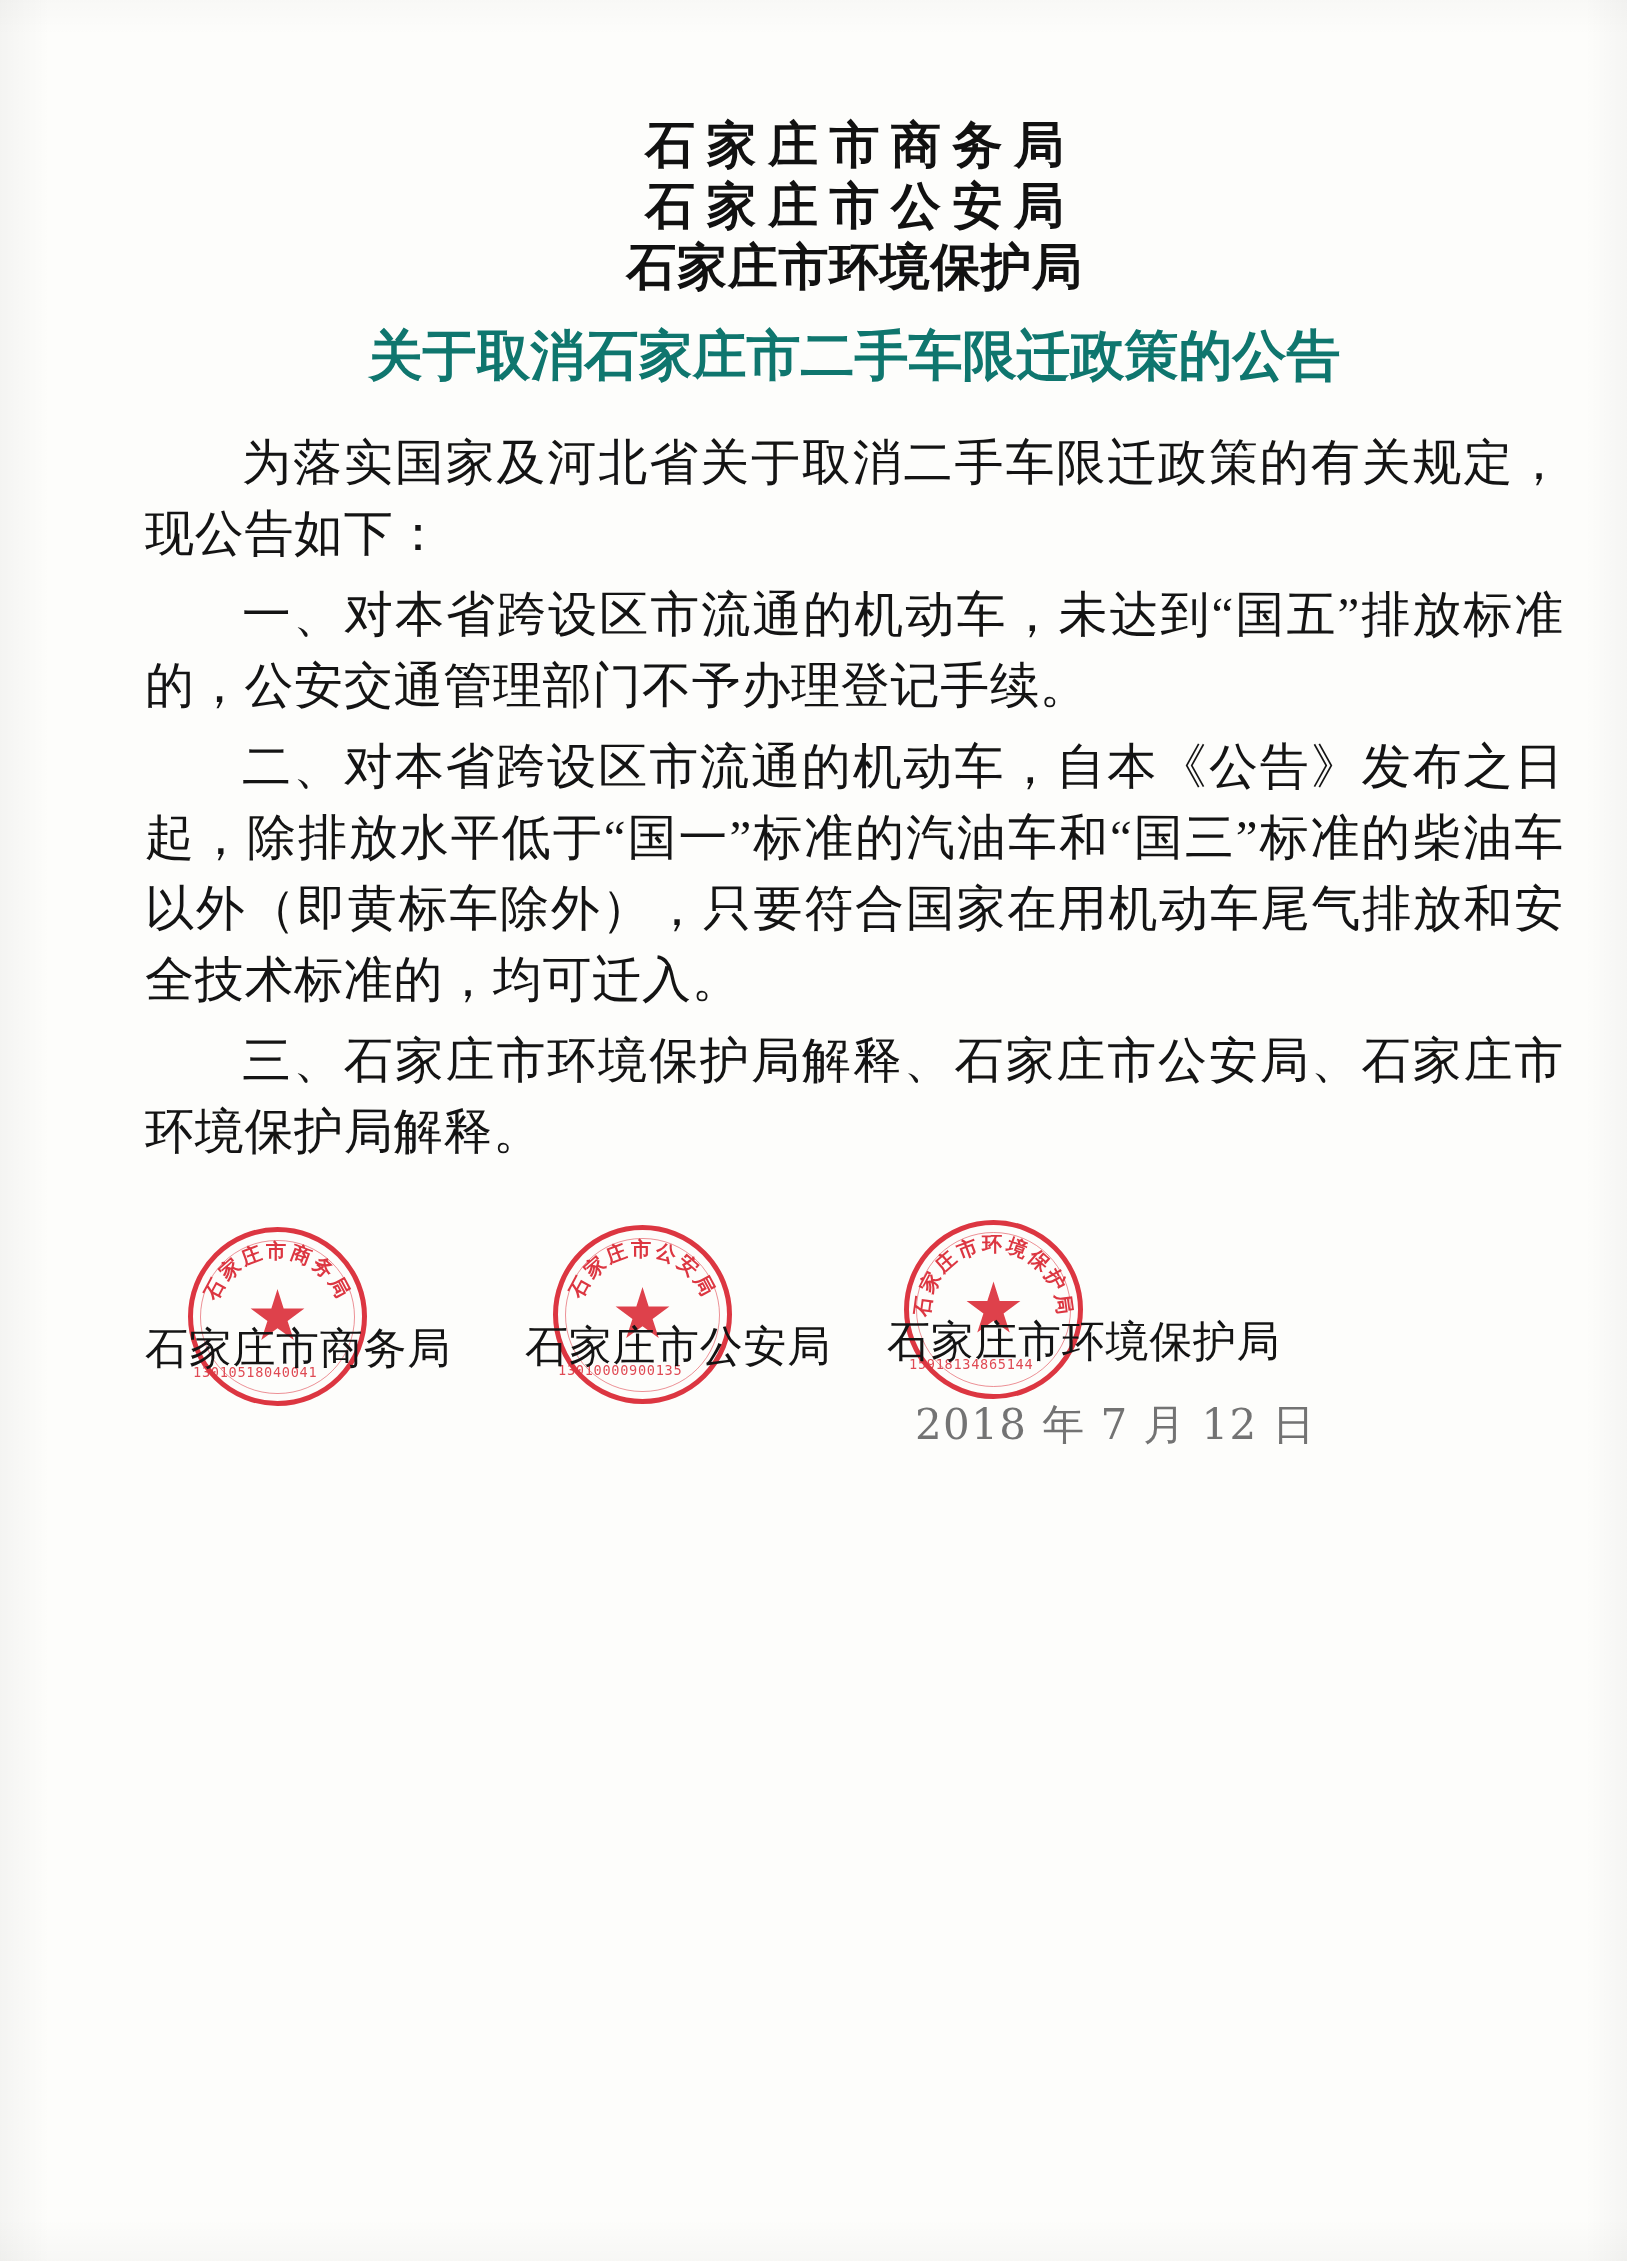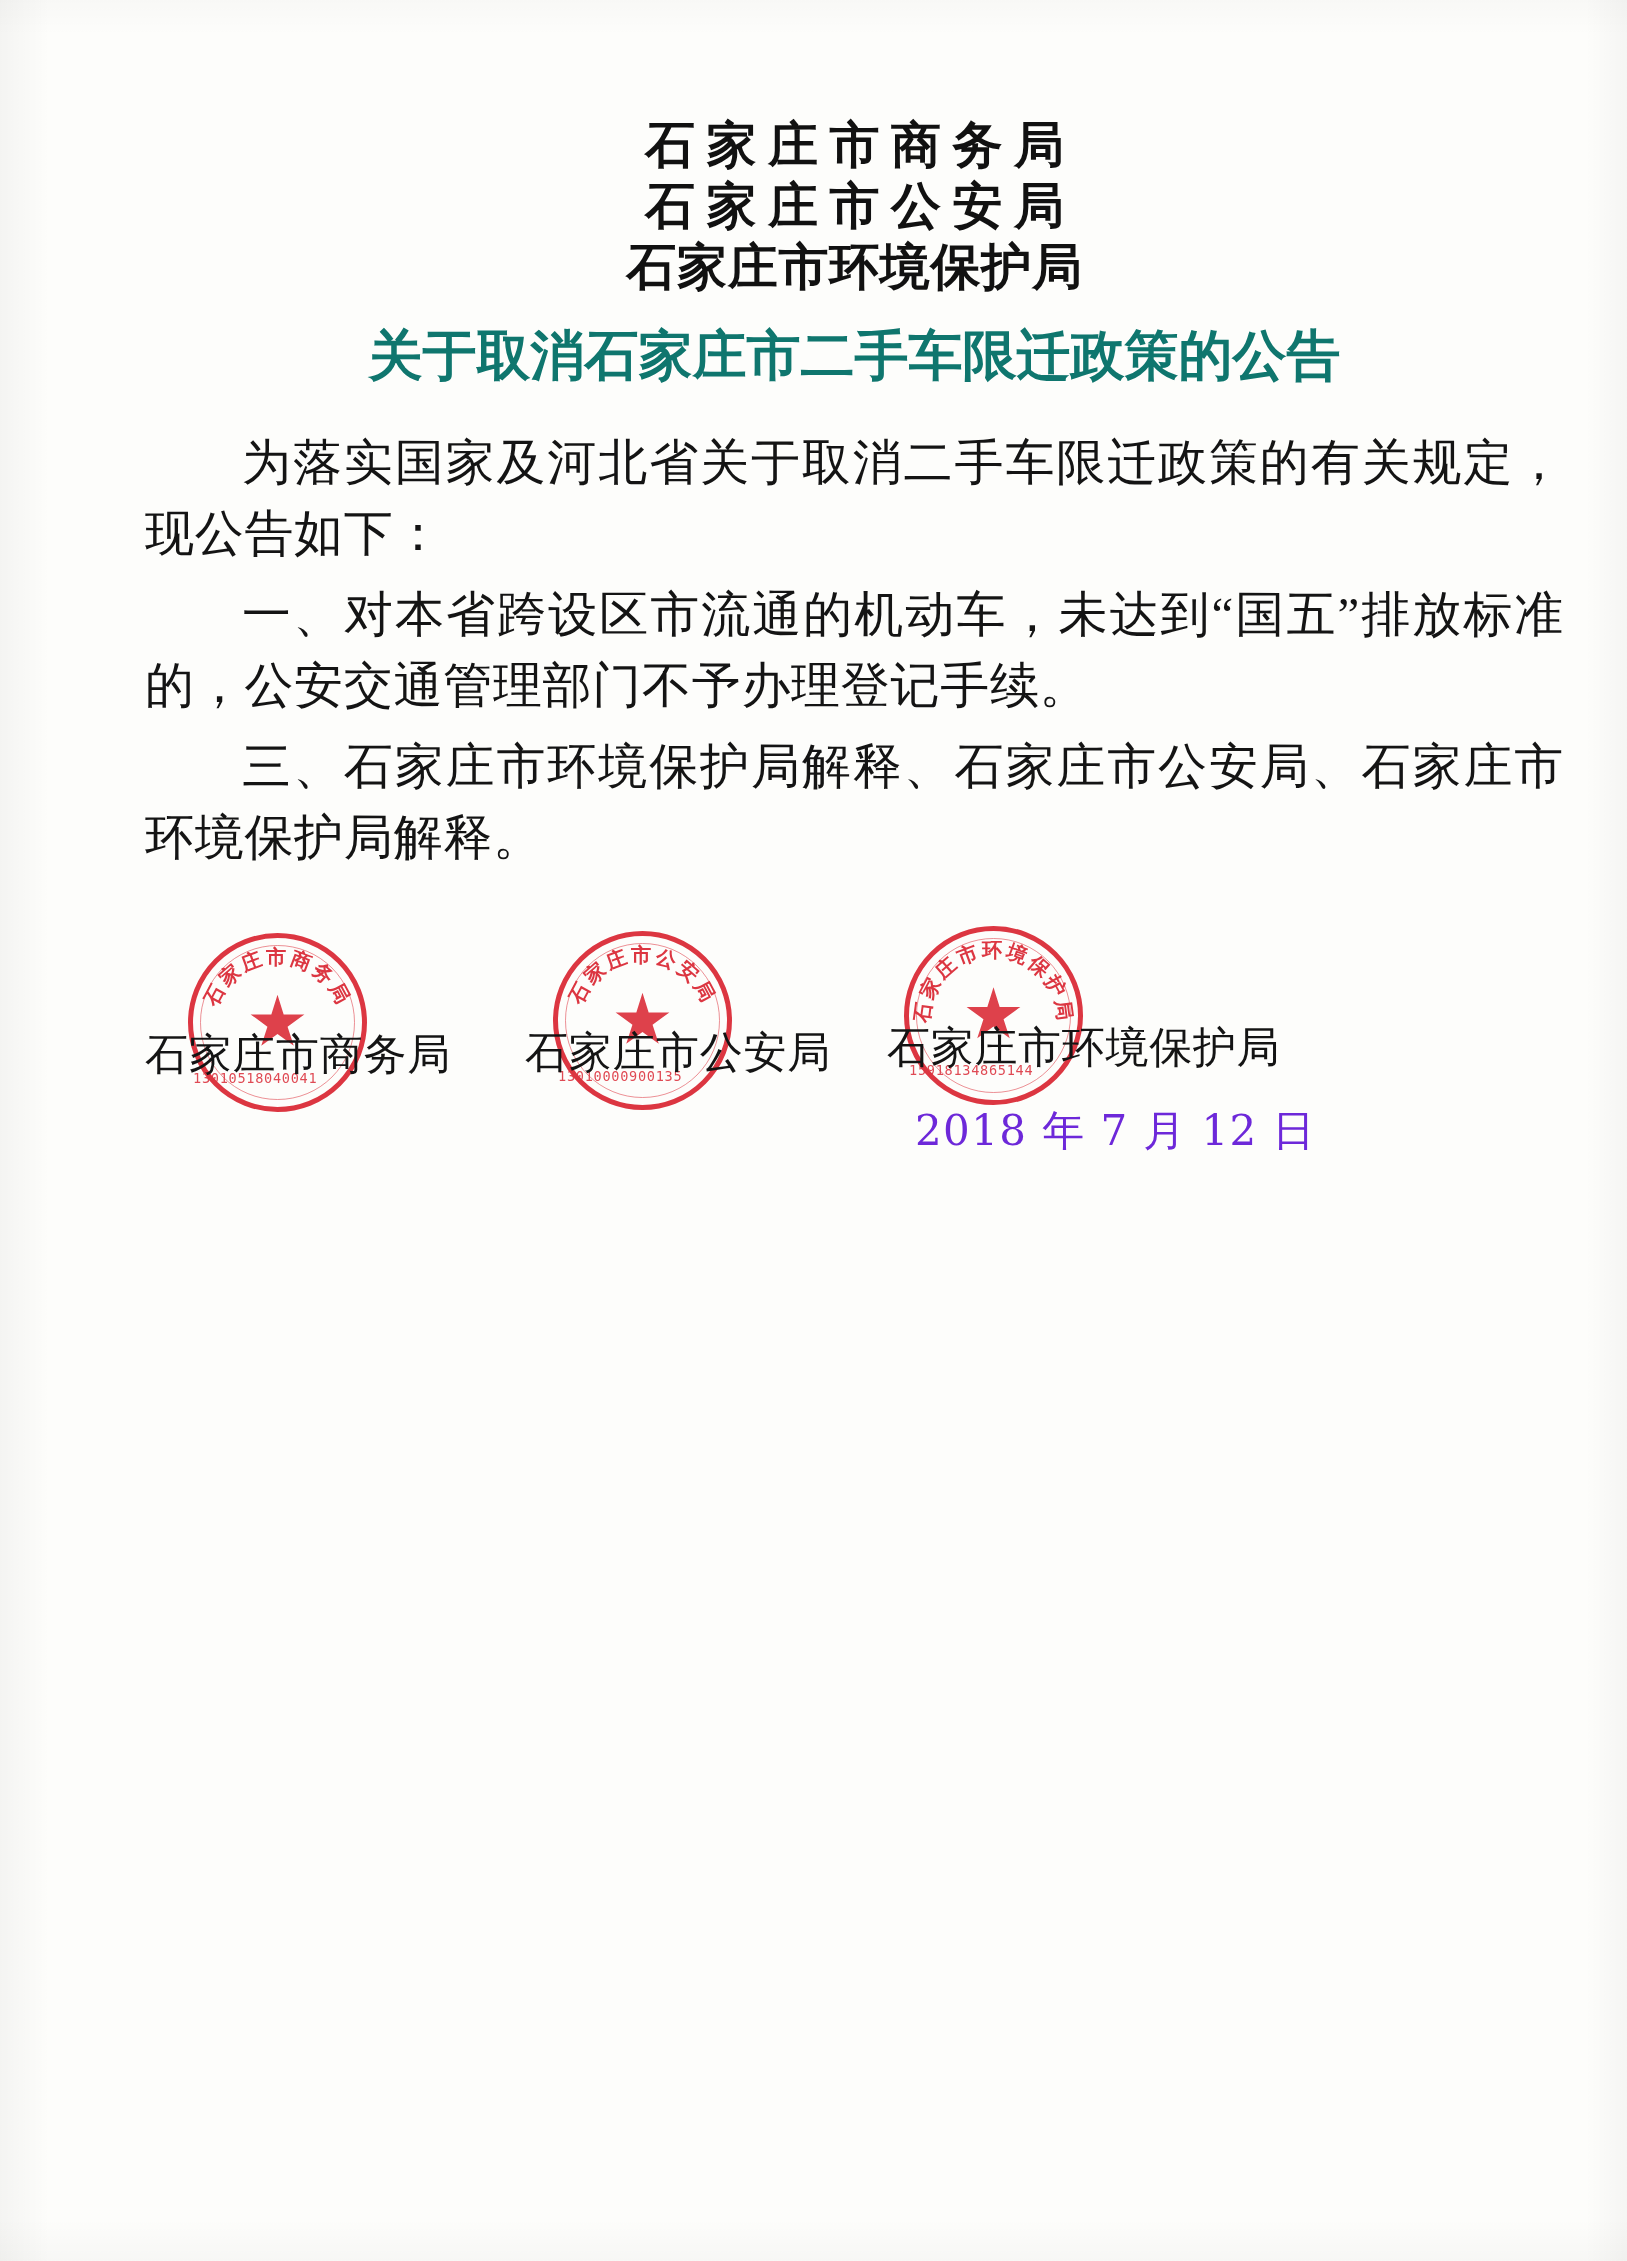--- a/index.html
+++ b/index.html
@@ -160,41 +160,42 @@
   .signer-1 { left: 0px;    top: 122px; }
   .signer-2 { left: 380px;  top: 120px; }
   .signer-3 { left: 742px; top: 115px; }
   .doc-date {
     position: absolute;
     left: 770px;
     top: 199px;
     font-family: "DejaVu Serif", "Liberation Serif", serif;
     font-size: 42px;
     letter-spacing: 1.4px;
-    color: #6d28d9;
+    color: #737373;
     white-space: nowrap;
   }
 </style>
 </head>
 <body>
 
 <div class="page">
   <div class="content">
 
     <div class="issuer-block">
       <div class="issuer wide">石家庄市商务局</div>
       <div class="issuer wide">石家庄市公安局</div>
       <div class="issuer tight">石家庄市环境保护局</div>
     </div>
 
     <div class="doc-title">关于取消石家庄市二手车限迁政策的公告</div>
 
     <div class="body-block">
       <p class="para">为落实国家及河北省关于取消二手车限迁政策的有关规定，现公告如下：</p>
       <p class="para">一、对本省跨设区市流通的机动车，未达到“国五”排放标准的，公安交通管理部门不予办理登记手续。</p>
+      <p class="para">二、对本省跨设区市流通的机动车，自本《公告》发布之日起，除排放水平低于“国一”标准的汽油车和“国三”标准的柴油车以外（即黄标车除外），只要符合国家在用机动车尾气排放和安全技术标准的，均可迁入。</p>
       <p class="para">三、石家庄市环境保护局解释、石家庄市公安局、石家庄市环境保护局解释。</p>
     </div>
 
     <div class="sign-area">
 
       <div class="seal seal-1">
         <div class="inner-ring"></div>
         <div class="arc-text">
           <svg viewBox="0 0 250 250">
             <defs>

